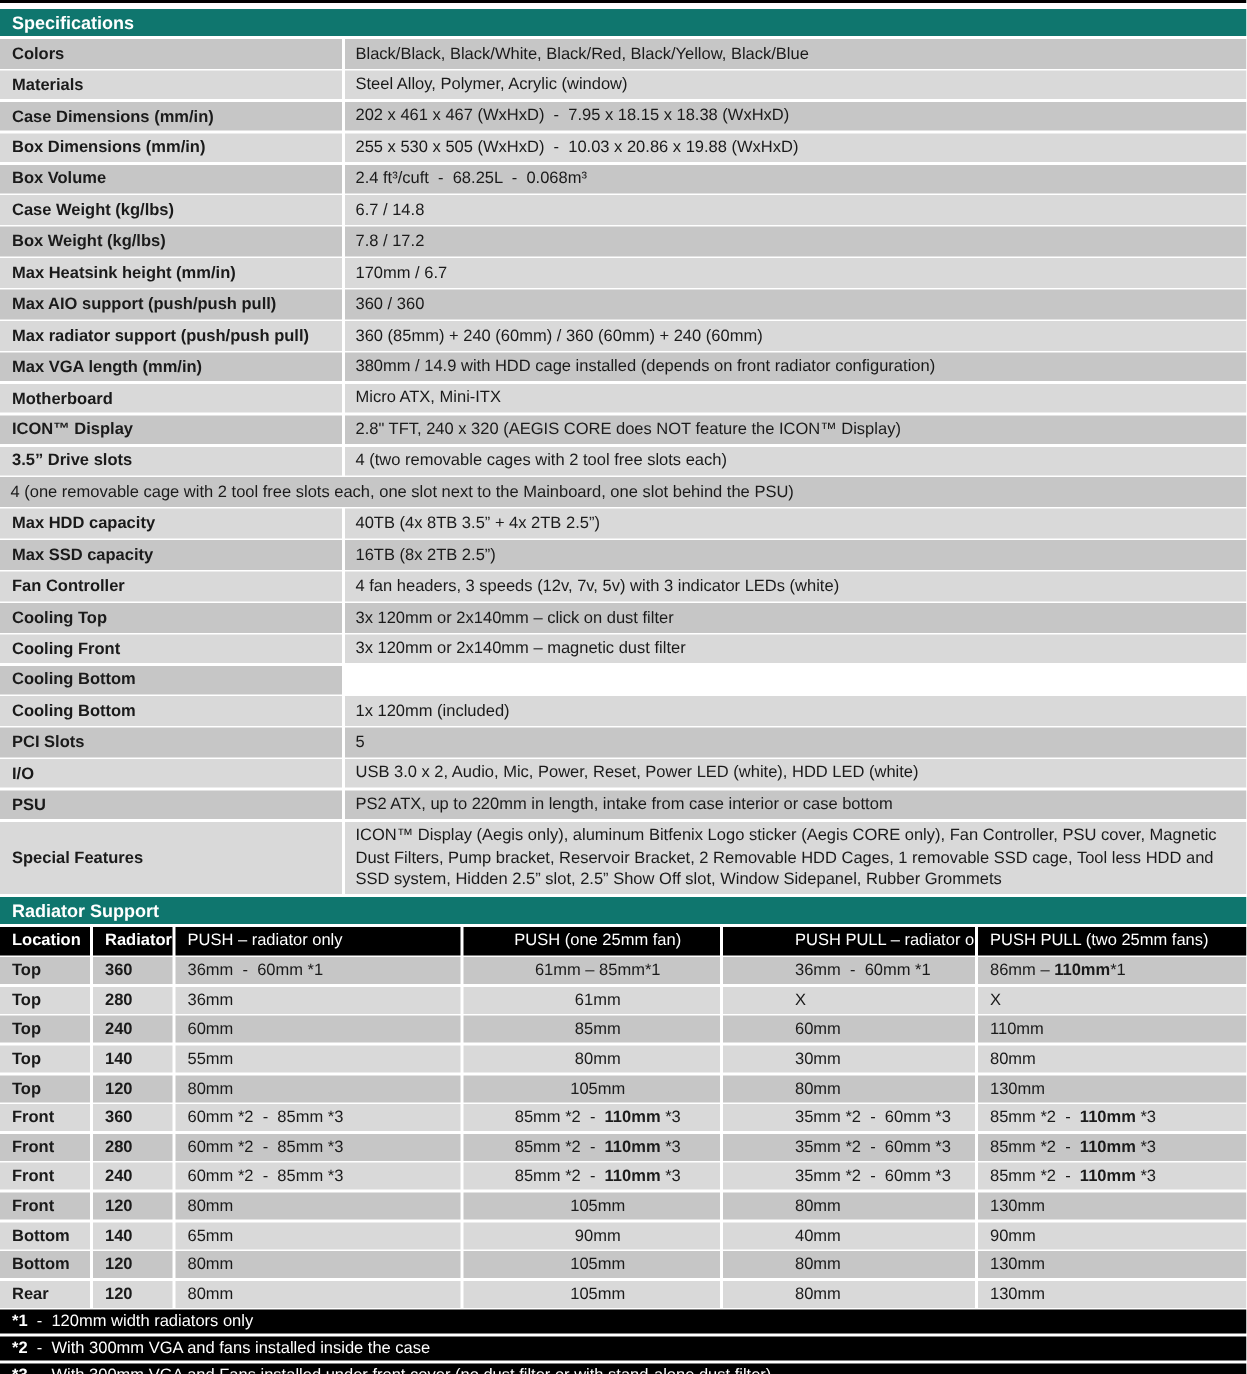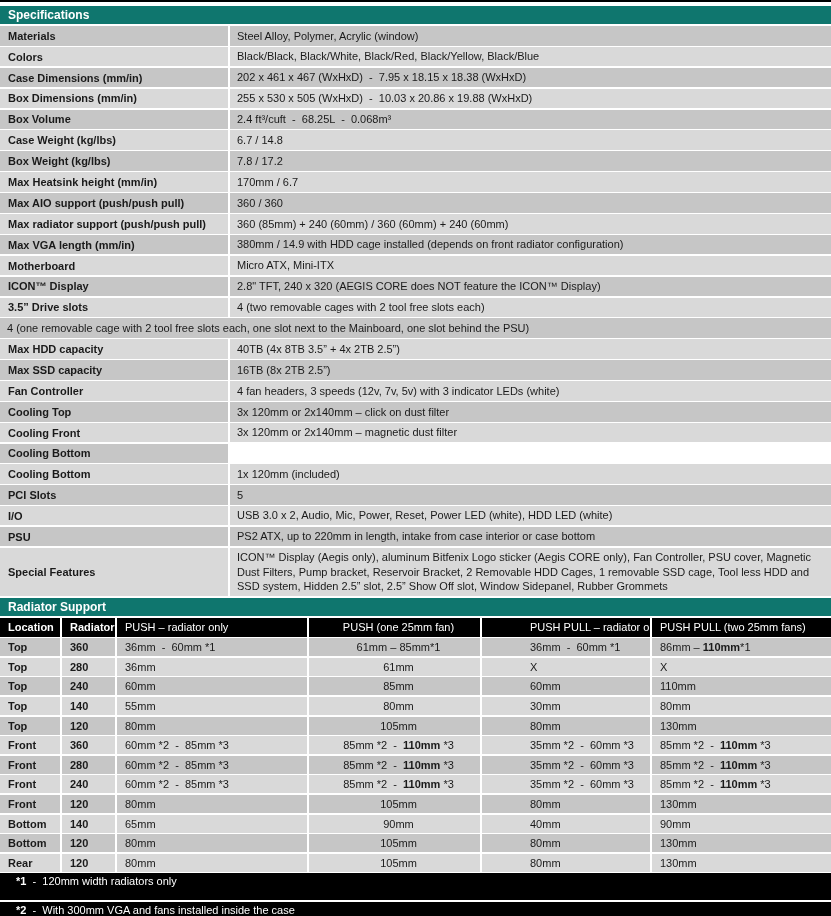--- a/index.html
+++ b/index.html
@@ -58,41 +58,41 @@
   .col-rad { width: 53px; font-weight: bold; }
   .col-p1  { width: 190px; }
   .col-p2  { width: 171px; text-align: center; }
   .col-p3  { width: 168px; padding-left: 48px; }
   .col-p4  { flex: 1; }
   .rad-header-row .col-loc, .rad-header-row .col-rad { font-weight: bold; }
   .b { font-weight: bold; }
   
   .footnote {
     background: #000; color: #fff;
-    height: 27px; line-height: 17.5px;
-    padding-left: 16px; margin-bottom: 1.6px;
+    height: 16px; line-height: 17.5px;
+    padding-left: 8px; margin-bottom: 1.6px;
     white-space: pre;
   }
   .footnote:last-child { margin-bottom: 0; }
 </style>
 </head>
 <body>
 
 <div class="topline"></div>
 
 <div class="section-header">Specifications</div>
 
 <div class="spec-table">
     <div class="spec-row">
+      <div class="spec-label">Colors</div>
+      <div class="spec-value"><span>Black/Black, Black/White, Black/Red, Black/Yellow, Black/Blue</span></div>
+    </div>
+    <div class="spec-row">
       <div class="spec-label">Materials</div>
       <div class="spec-value"><span>Steel Alloy, Polymer, Acrylic (window)</span></div>
-    </div>
-    <div class="spec-row">
-      <div class="spec-label">Colors</div>
-      <div class="spec-value"><span>Black/Black, Black/White, Black/Red, Black/Yellow, Black/Blue</span></div>
     </div>
     <div class="spec-row">
       <div class="spec-label">Case Dimensions (mm/in)</div>
       <div class="spec-value"><span>202 x 461 x 467 (WxHxD)  -  7.95 x 18.15 x 18.38 (WxHxD)</span></div>
     </div>
     <div class="spec-row">
       <div class="spec-label">Box Dimensions (mm/in)</div>
       <div class="spec-value"><span>255 x 530 x 505 (WxHxD)  -  10.03 x 20.86 x 19.88 (WxHxD)</span></div>
     </div>
     <div class="spec-row">

